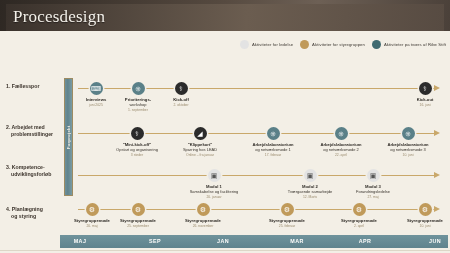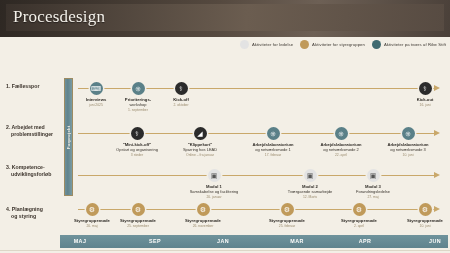--- a/index.html
+++ b/index.html
@@ -5,21 +5,21 @@
   * { margin:0; padding:0; box-sizing:border-box; }
   html,body { width:450px; height:253px; overflow:hidden; }
   body {
     font-family: "Liberation Sans", sans-serif;
     background:#f3efe6;
     position:relative;
   }
 
   
   .header {
-    position:absolute; left:0; top:0; width:450px; height:37px;
+    position:absolute; left:0; top:0; width:450px; height:31px;
     background:linear-gradient(100deg,#2e2823 0%,#55493f 48%,#6d6055 70%,#4a4039 100%);
   }
   .header-inner {
     position:absolute; left:6px; top:4px; width:438px; height:27px;
     background:linear-gradient(95deg,#3a322c 0%,#6b5d50 55%,#574b42 100%);
   }
   .page-title {
     position:absolute; left:13px; top:7px;
     font-family:"Liberation Serif", serif;
     font-size:17px; color:#f4f1ea; letter-spacing:.2px;

